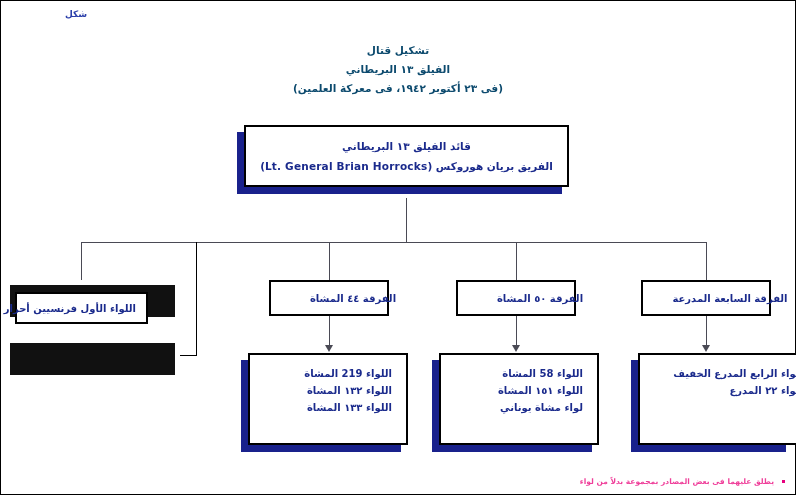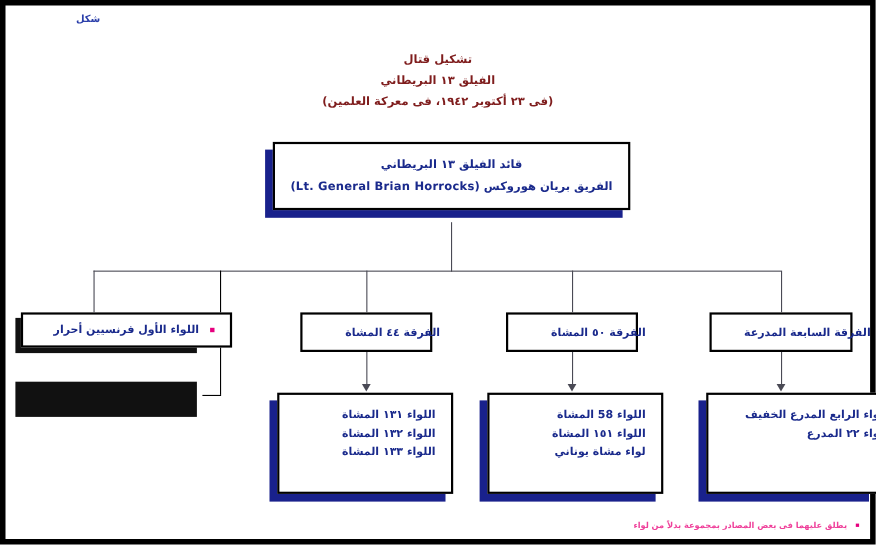--- a/index.html
+++ b/index.html
@@ -6,39 +6,39 @@
   body{
     width:796px;height:495px;
     background:#ffffff;
     font-family:"DejaVu Sans","Liberation Sans",sans-serif;
     overflow:hidden;
   }
   #page{
     position:relative;
     width:796px;height:495px;
     box-sizing:border-box;
-    border:5px solid #000000;
+    border:1px solid #000000;
     background:#ffffff;
   }
 
   
   .fig-label{
     position:absolute;
     left:64px;top:8px;
     font-size:9px;
     font-weight:bold;
     color:#2b3faa;
     direction:rtl;
     letter-spacing:.2px;
   }
   .title-block{
     position:absolute;
     left:0;right:0;top:40px;
     text-align:center;
-    color:#7f1d1d;
+    color:#0c4a6e;
     direction:rtl;
   }
   .title-line{
     font-size:10.5px;
     font-weight:bold;
     line-height:19px;
     white-space:nowrap;
     letter-spacing:.3px;
   }
 
@@ -89,24 +89,24 @@
 
   .div-box{
     width:120px;height:36px;
     display:flex;align-items:center;justify-content:center;padding-left:48px;
   }
   #div44{left:268px;top:279px;}
   #div50{left:455px;top:279px;}
   #div7 {left:640px;top:279px;width:130px;text-align:center;}
 
   .fr-box{
-    width:192px;height:32px;
+    width:133px;height:32px;
     display:flex;align-items:center;
     justify-content:flex-start;
-    padding-right:14px;
+    margin-top:12px;
   }
   #fr1{left:14px;top:279px;}
   #fr2{left:14px;top:337px;}
   #fr1-shadow{left:9px;top:284px;width:165px;height:32px;}
   #fr2-shadow{left:9px;top:342px;width:165px;height:32px;}
   .fr-box .bullet{
     display:inline-block;
     width:4px;height:4px;
     background:#e6007e;
     margin-left:10px;
@@ -212,21 +212,21 @@
   <div class="arrow" style="left:324px;top:344px;"></div>
 
   <div class="line-v" style="left:515px;top:315px;height:30px;"></div>
   <div class="arrow" style="left:511px;top:344px;"></div>
 
   <div class="line-v" style="left:705px;top:315px;height:30px;"></div>
   <div class="arrow" style="left:701px;top:344px;"></div>
 
   <div class="shadow" id="list44-shadow"></div>
   <div class="node list-box" id="list44">
-    <div class="txt">اللواء ١٣١ المشاة</div>
+    <div class="txt">اللواء 219 المشاة</div>
     <div class="txt">اللواء ١٣٢ المشاة</div>
     <div class="txt">اللواء ١٣٣ المشاة</div>
   </div>
 
   <div class="shadow" id="list50-shadow"></div>
   <div class="node list-box" id="list50">
     <div class="txt">اللواء 58 المشاة</div>
     <div class="txt">اللواء ١٥١ المشاة</div>
     <div class="txt">لواء مشاة يوناني</div>
   </div>

